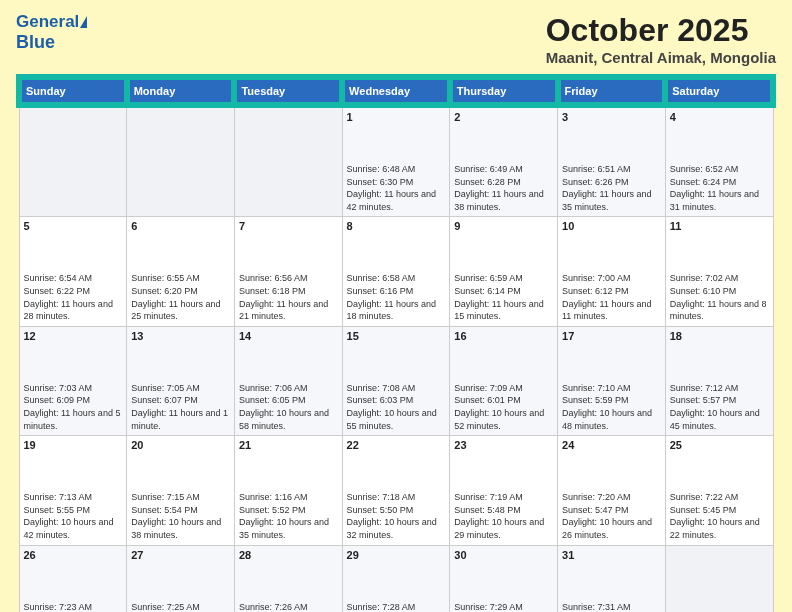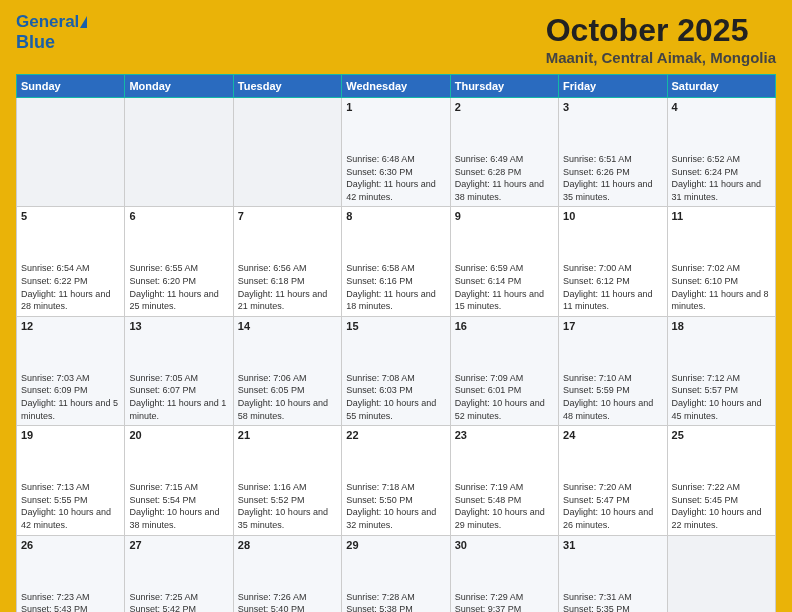--- a/index.html
+++ b/index.html
@@ -7,21 +7,21 @@
       font-family: Arial, sans-serif;
       background: #fff;
       width: 792px;
       height: 612px;
       overflow: hidden;
     }
     .page {
       width: 792px;
       height: 612px;
       padding: 12px 16px;
-      background: #eab308;
+      background: #fef9c3;
     }
     .header {
       display: flex;
       justify-content: space-between;
       align-items: flex-start;
       margin-bottom: 8px;
     }
     .logo {
       display: flex;
       flex-direction: column;
@@ -50,21 +50,21 @@
       border-collapse: collapse;
       table-layout: fixed;
     }
     .calendar thead th {
       background-color: #2a6bbf;
       color: #fff;
       font-size: 11px;
       font-weight: bold;
       padding: 5px 4px;
       text-align: left;
-      border: 1px solid #14b8a6;
+      border: 6px solid #14b8a6;
     }
     .calendar tbody td {
       border: 1px solid #ccc;
       vertical-align: top;
       padding: 3px 4px;
       font-size: 9.5px;
       color: #222;
       height: 80px;
       background: #fff;
     }

